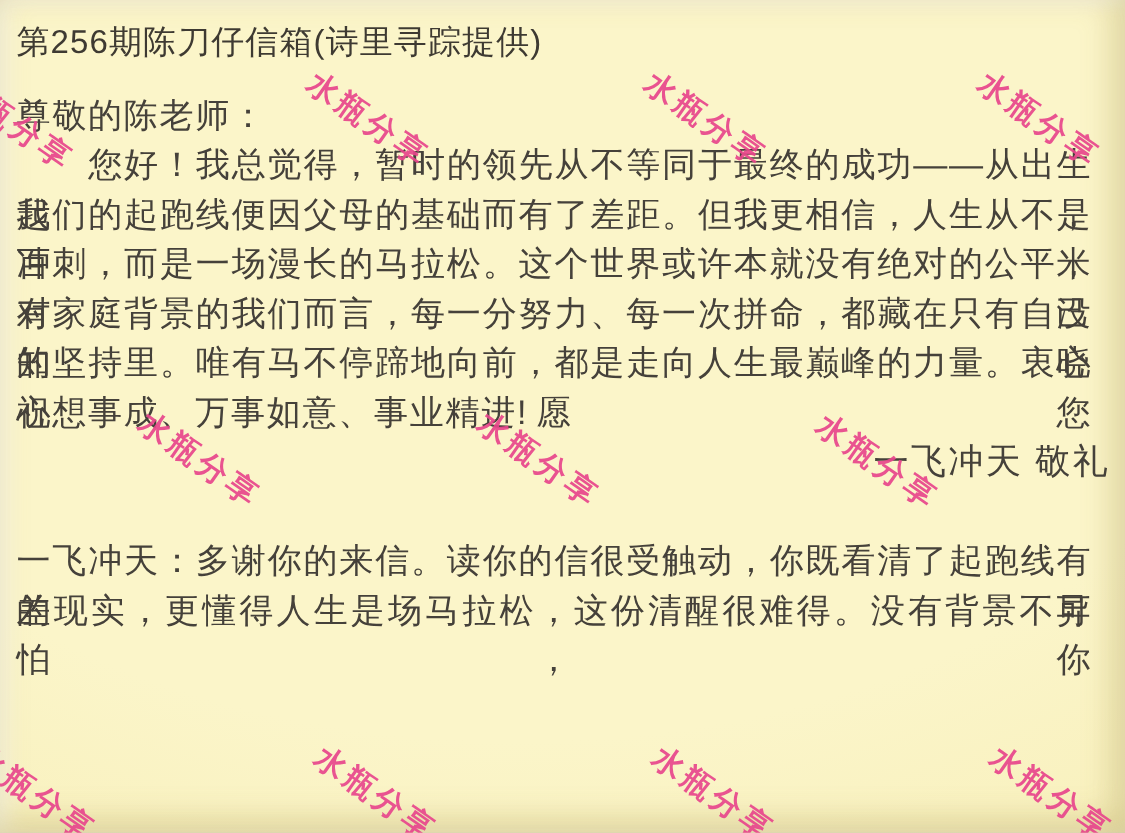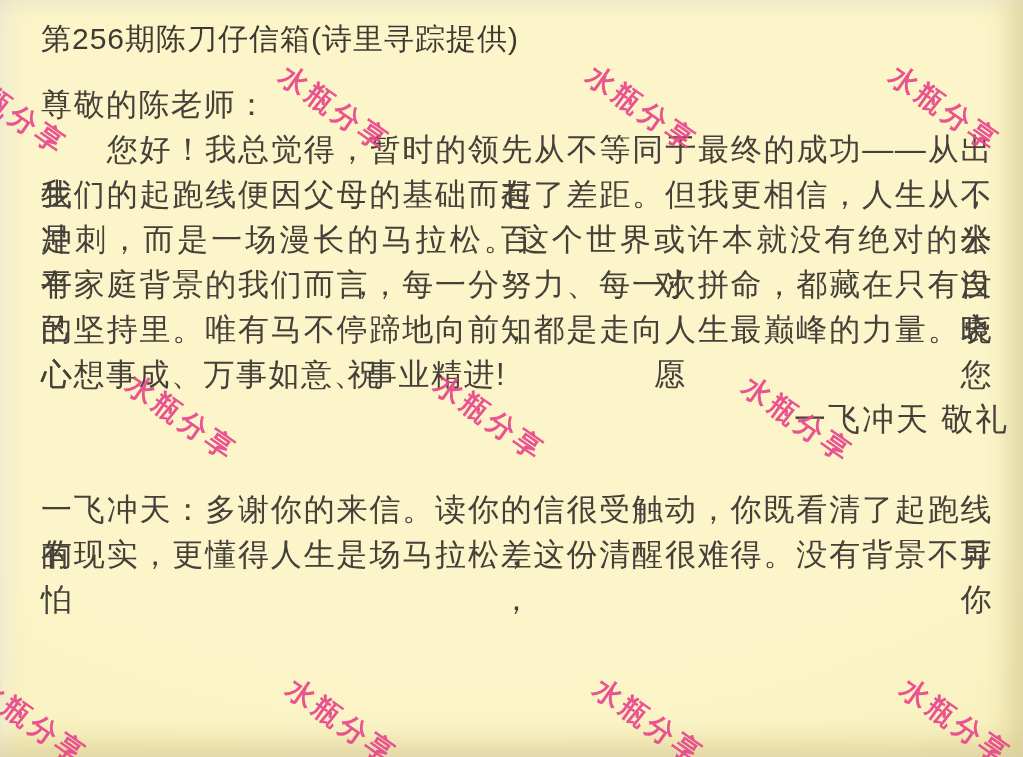--- a/index.html
+++ b/index.html
@@ -18,21 +18,21 @@
     box-shadow:
       inset 0 -14px 28px rgba(160,140,60,0.22),
       inset -16px 0 26px rgba(160,140,60,0.18),
       inset 10px 0 16px rgba(255,255,255,0.45),
       inset 0 6px 14px rgba(255,255,255,0.30);
     color: #45413a;
   }
   .content {
     position: absolute;
     left: 0; top: 0; right: 0;
-    padding: 14px 30px 0 41px;
+    padding: 14px 30px 0 15px;
     z-index: 1;
   }
   .title-line {
     font-size: 30px;
     line-height: 49px;
     margin-bottom: 19px;
     letter-spacing: 1px;
     color: #3e3a32;
     white-space: nowrap;
   }

